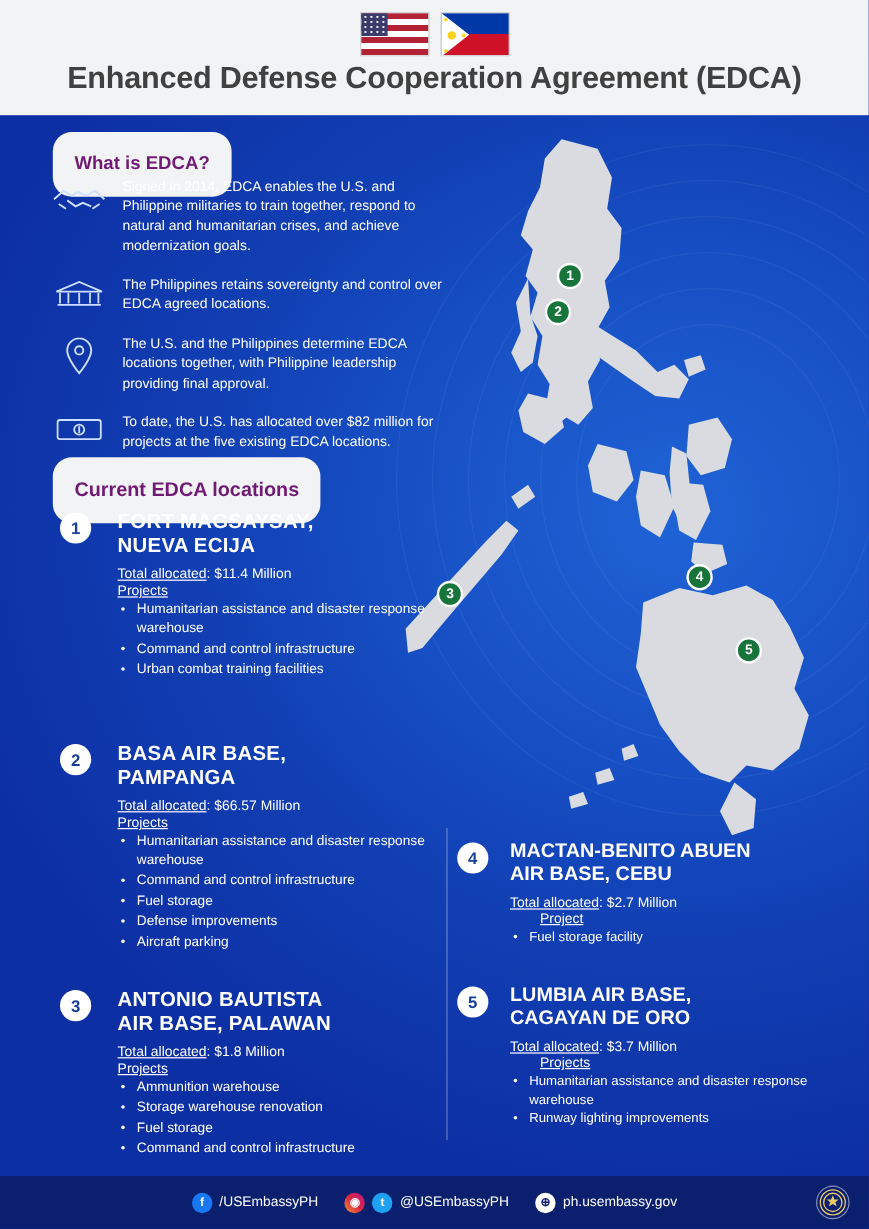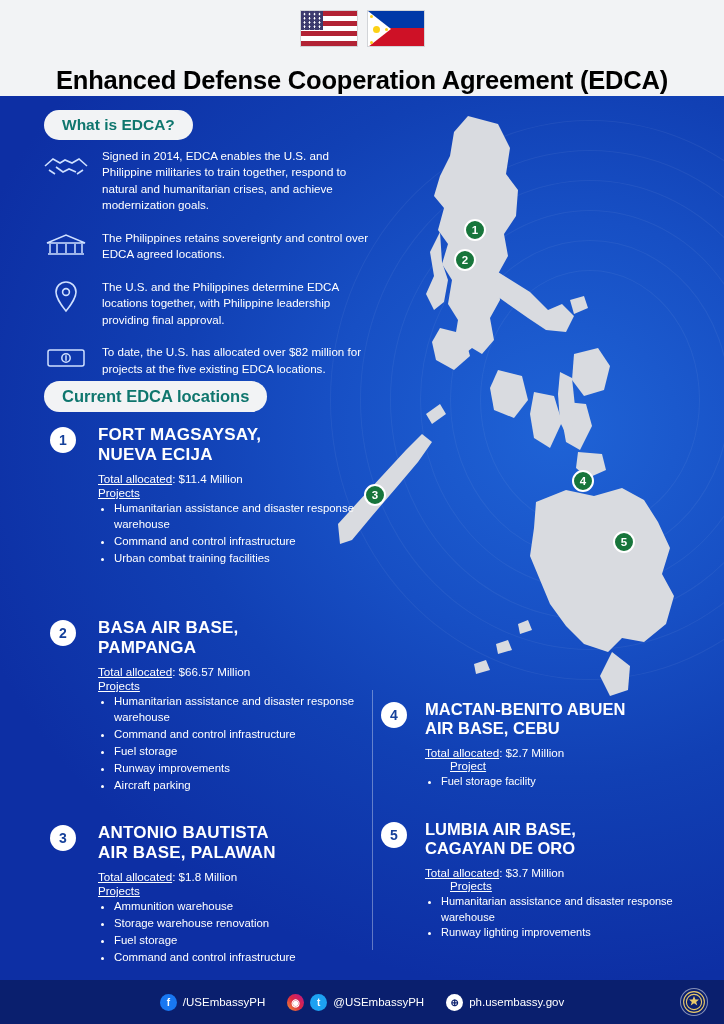--- a/index.html
+++ b/index.html
@@ -41,27 +41,27 @@
   
   .flag-ph { background: linear-gradient(to bottom, #0038a8 0 50%, #ce1126 50% 100%); }
   .flag-ph .tri { position:absolute; left:0; top:0; width:0; height:0;
     border-top:18.5px solid transparent; border-bottom:18.5px solid transparent; border-left:23px solid #fff; }
   .flag-ph .sun { position:absolute; left:5px; top:15px; width:7px; height:7px; border-radius:50%; background:#fcd116; }
   .flag-ph .s1, .flag-ph .s2, .flag-ph .s3 { position:absolute; width:3px; height:3px; background:#fcd116; border-radius:50%; }
   .flag-ph .s1 { left:2px; top:4px; }
   .flag-ph .s2 { left:2px; top:30px; }
   .flag-ph .s3 { left:17px; top:17px; }
   .title {
-    margin-top: 19px; font-size: 25.5px; font-weight: bold; color: #000000;
+    margin-top: 4px; font-size: 25.5px; font-weight: bold; color: #404040;
     letter-spacing: -0.2px; white-space: nowrap;
   }
   
   .pill {
-    display:inline-block; background:#f2f3f5; color:#0f766e; font-weight:bold;
-    border-radius: 16px; padding: 6px 18px; font-size: 16px;
+    display:inline-block; background:#f2f3f5; color:#701a75; font-weight:bold;
+    border-radius: 16px; padding: 18px 18px; font-size: 16px;
   }
   .pill-what { position:absolute; left:44px; top:110px; font-size:15.5px; }
   .pill-loc { position:absolute; left:44px; top:381px; font-size:16.5px; }
   
   .whatlist { position:absolute; left:40px; top:148px; width:330px; }
   .wrow { display:flex; gap:10px; margin-bottom: 16px; }
   .wicon { width:52px; flex:0 0 52px; display:flex; align-items:flex-start; justify-content:center; padding-top:2px; }
   .wtext { color:#ffffff; font-size:11.6px; line-height:1.42; }
   
   .loc { position:absolute; width: 320px; }
@@ -280,21 +280,21 @@
         <span>PAMPANGA</span>
       </h3>
       <div class="alloc">
         <u>Total allocated</u>: <span>$66.57 Million</span>
       </div>
       <div class="projlabel">Projects</div>
       <ul>
         <li>Humanitarian assistance and disaster response warehouse</li>
         <li>Command and control infrastructure</li>
         <li>Fuel storage</li>
-        <li>Runway improvements</li>
+        <li>Defense improvements</li>
         <li>Aircraft parking</li>
       </ul>
     </div>
   </div>
 
   <div class="loc" style="left:50px; top:823px;">
     <div class="num">3</div>
     <div class="body">
       <h3>
         <span>ANTONIO BAUTISTA</span><br>

